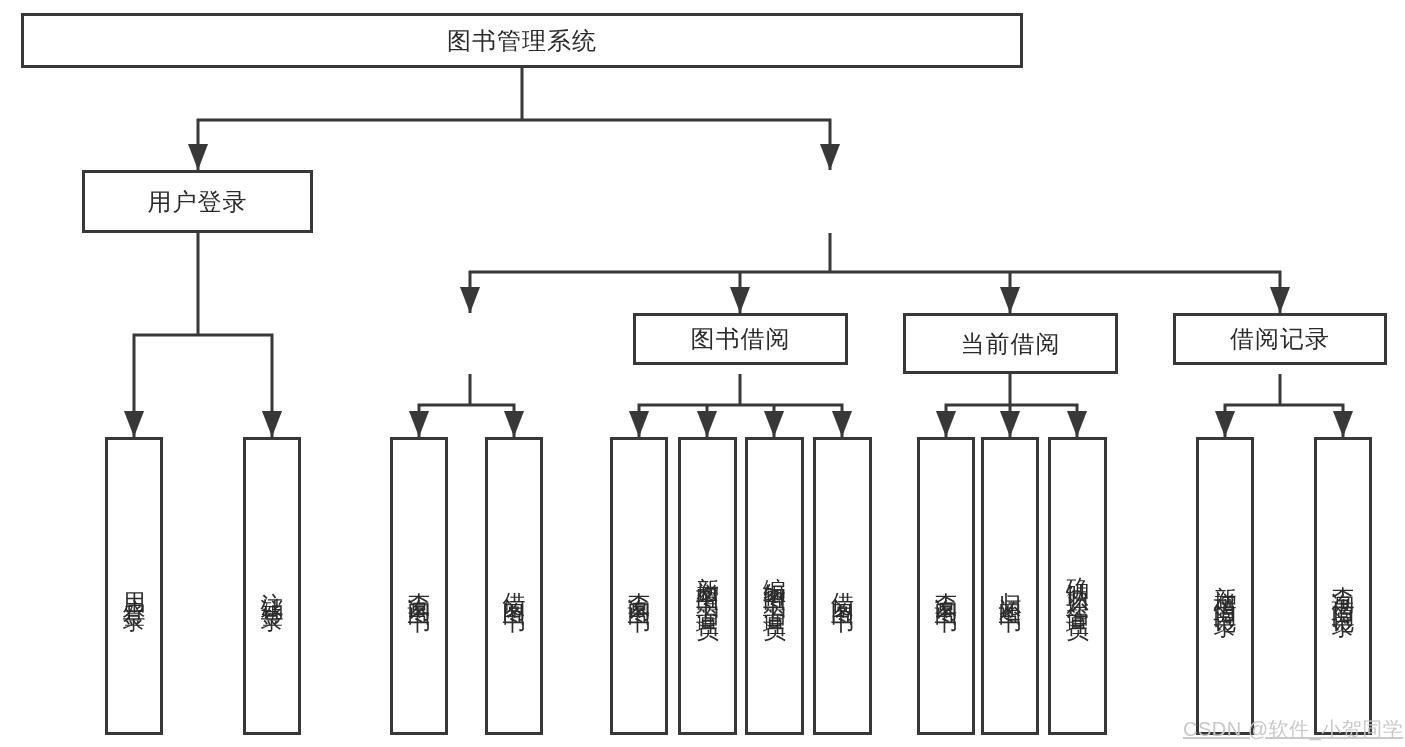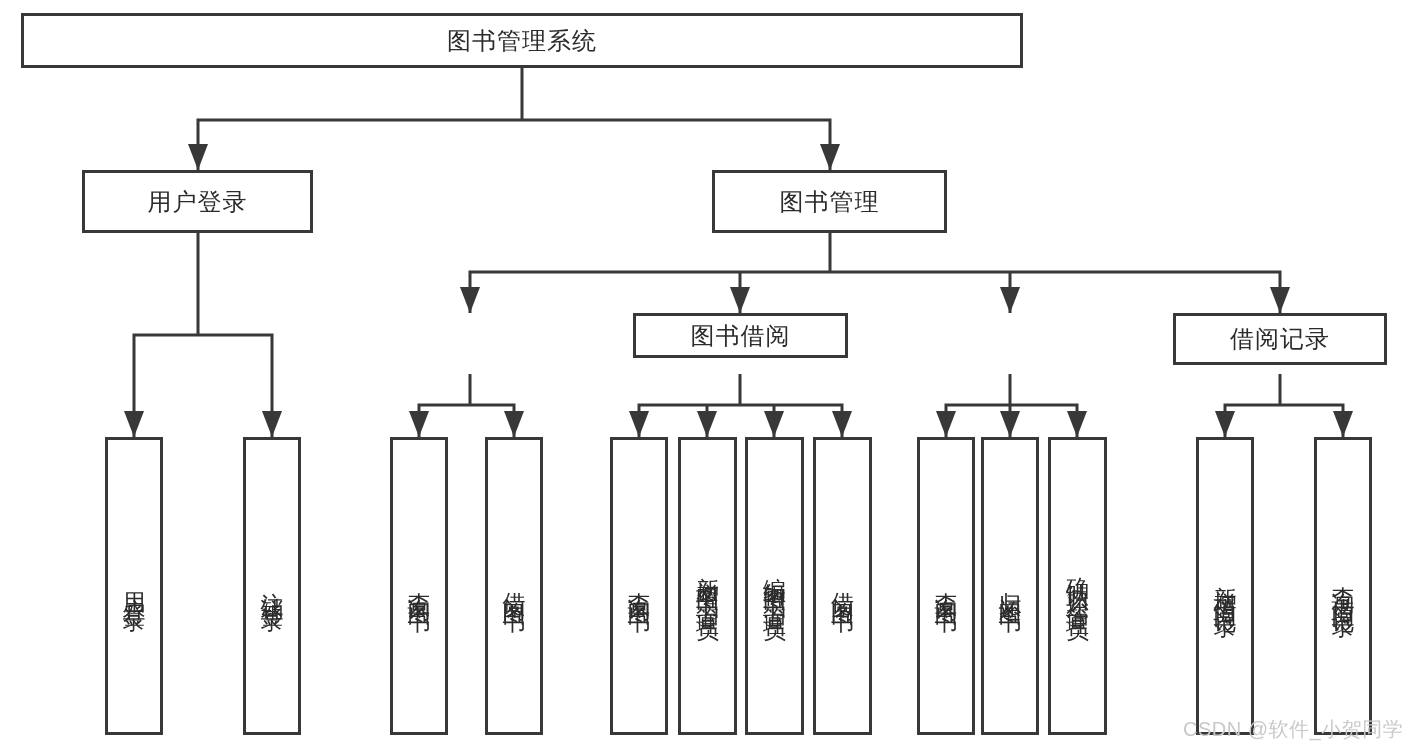--- a/index.html
+++ b/index.html
@@ -38,20 +38,21 @@
     letter-spacing:6px;
   }
   .leaf span{display:block;}
   .watermark{
     position:absolute;
     left:1183px;top:716px;
     font-size:20px;
     letter-spacing:0.5px;
     color:var(--watermark);
     white-space:nowrap;
+    text-decoration:underline;
   }
 </style>
 </head>
 <body>
 
 <div class="canvas">
 
   <svg class="connectors" width="1405" height="747" viewBox="0 0 1405 747">
     <g stroke="#383838" stroke-width="3" fill="none">
 
@@ -92,26 +93,26 @@
     </g>
   </svg>
 
   <div class="box" style="left:21px;top:13px;width:1002px;height:55px">
     <span>图书管理系统</span>
   </div>
 
   <div class="box" style="left:82px;top:170px;width:231px;height:63px">
     <span>用户登录</span>
   </div>
-  <div class="box" style="left:712px;top:170px;width:235px;height:63px">
-    <span>图书管理</span>
+
+  <div class="box" style="left:633px;top:313px;width:215px;height:52px">
+    <span>图书借阅</span>
   </div>
-
-  <div class="box" style="left:633px;top:313px;width:215px;height:45px">
-    <span>图书借阅</span>
+  <div class="box" style="left:903px;top:313px;width:215px;height:61px">
+    <span>当前借阅</span>
   </div>
   <div class="box" style="left:1173px;top:313px;width:214px;height:52px">
     <span>借阅记录</span>
   </div>
 
   <div class="box leaf" style="left:105px;top:437px;width:58px;height:298px">
     <span>用户登录</span>
   </div>
   <div class="box leaf" style="left:243px;top:437px;width:58px;height:298px">
     <span>注销登录</span>

